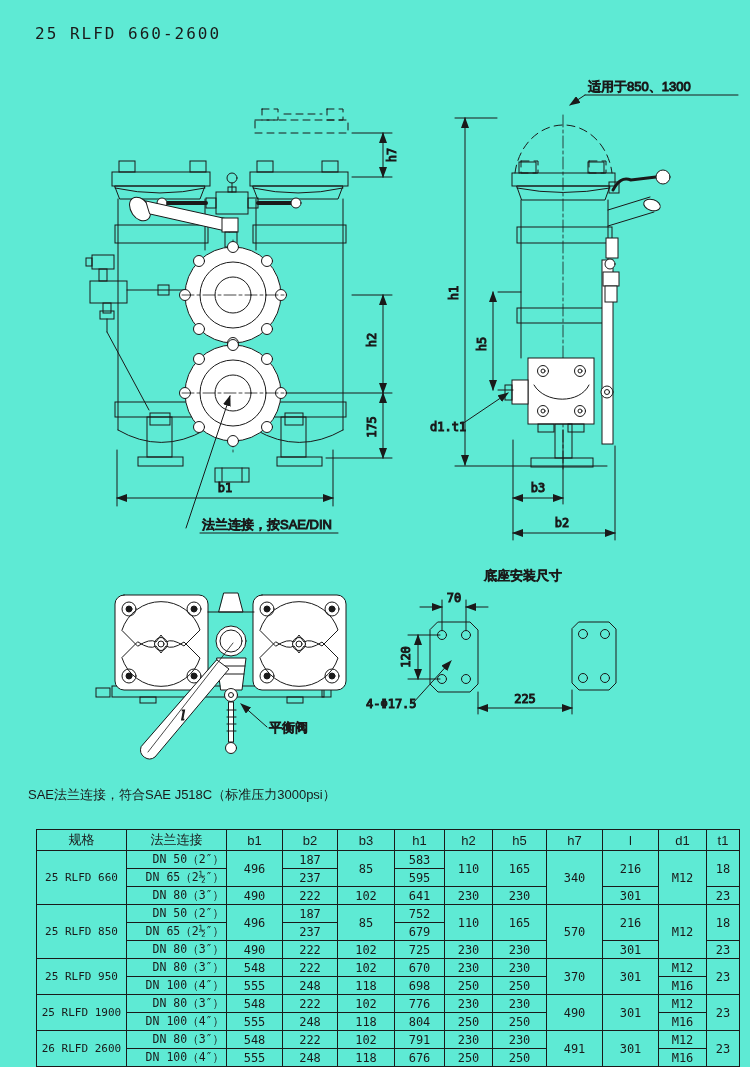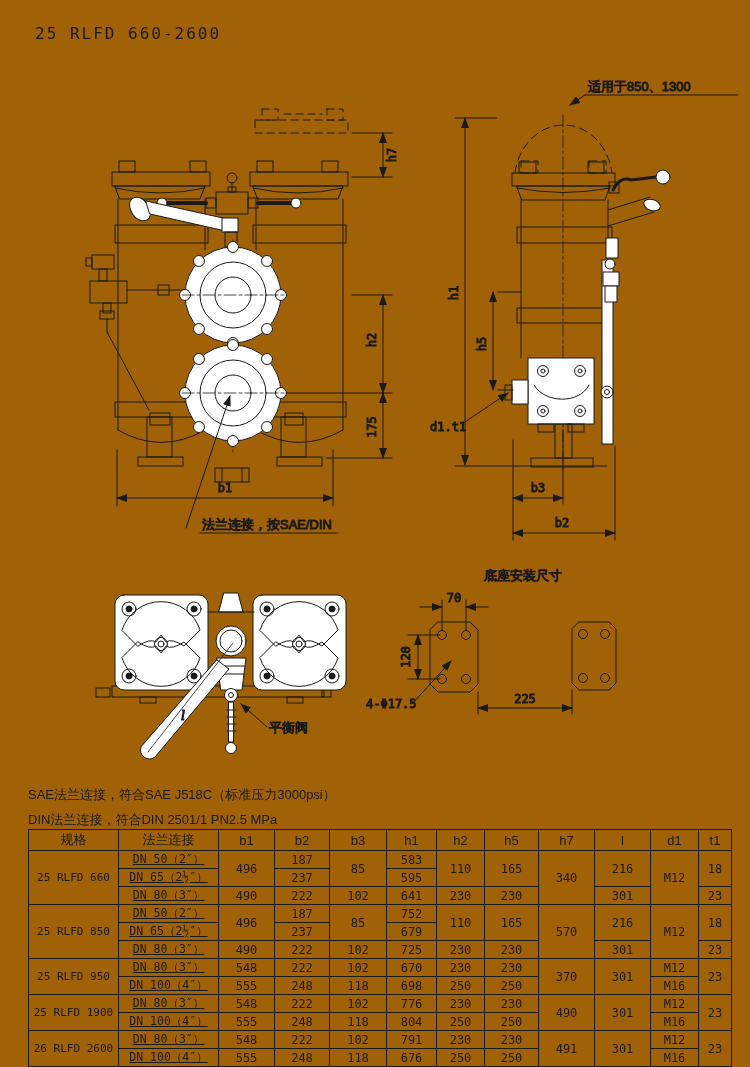--- a/index.html
+++ b/index.html
@@ -1,44 +1,44 @@
 <!DOCTYPE html>
 <html><head>
 <meta charset="utf-8">
 <style>
   html,body{margin:0;padding:0;background:#e8e8e8;}
   #page{
     position:relative;width:750px;height:1067px;margin:0 auto;
-    background:#a16207;overflow:hidden;
+    background:#5eead4;overflow:hidden;
     font-family:"DejaVu Sans Mono","Liberation Mono",monospace;
     color:#1a1a1a;
   }
   #doc-title{
     position:absolute;left:35px;top:24px;font-size:16px;letter-spacing:2px;
     font-family:"DejaVu Sans Mono","Liberation Mono",monospace;
   }
   svg text{fill:#1a1a1a;}
   .dim{font-family:"DejaVu Sans Mono","Liberation Mono",monospace;font-size:12px;}
   .cjk{font-family:"Liberation Sans","DejaVu Sans",sans-serif;font-size:13px;}
   .lev{font-family:"DejaVu Serif","Liberation Serif",serif;font-style:italic;font-size:13px;}
   .notes{position:absolute;left:28px;top:782px;font-size:13px;line-height:25px;
     font-family:"Liberation Sans","DejaVu Sans",sans-serif;}
   
   #spec-table{
-    position:absolute;left:28px;top:829px;width:575px;
+    position:absolute;left:36px;top:829px;width:575px;
     border-collapse:collapse;table-layout:fixed;
     font-size:12px;text-align:center;
   }
   #spec-table th,#spec-table td{
     border:1px solid #1a1a1a;padding:0 2px;white-space:nowrap;overflow:hidden;
   }
   #spec-table th{height:20px;font-weight:normal;
     font-family:"Liberation Sans","DejaVu Sans",sans-serif;font-size:13px;}
   #spec-table td{height:17px;font-family:"DejaVu Sans Mono","Liberation Mono",monospace;}
-  #spec-table td.dn{font-size:11.5px;text-align:center;text-decoration:underline;}
+  #spec-table td.dn{font-size:11.5px;text-align:right;}
   #spec-table td.spec{font-size:11px;}
 </style>
 </head>
 <body>
 
 <div id="page">
 
   <div id="doc-title">25 RLFD 660-2600</div>
 
   <svg width="750" height="780" viewBox="0 0 750 780" style="position:absolute;left:0;top:0;" stroke-linecap="round">
@@ -348,21 +348,20 @@
 
       <line x1="478" y1="692" x2="478" y2="714"></line>
       <line x1="572" y1="690" x2="572" y2="714"></line>
       <line x1="478" y1="708" x2="572" y2="708" marker-start="url(#ar)" marker-end="url(#ar)"></line>
       <text class="dim" x="525" y="703" text-anchor="middle">225</text>
     </g>
   </svg>
 
   <div class="notes">
     <div>SAE法兰连接，符合SAE J518C（标准压力3000psi）</div>
-    <div>DIN法兰连接，符合DIN 2501/1 PN2.5 MPa</div>
   </div>
 
   <table id="spec-table">
     <colgroup>
       <col style="width:90px">
         <col style="width:100px">
         <col style="width:56px">
         <col style="width:55px">
       <col style="width:57px">
         <col style="width:50px">

